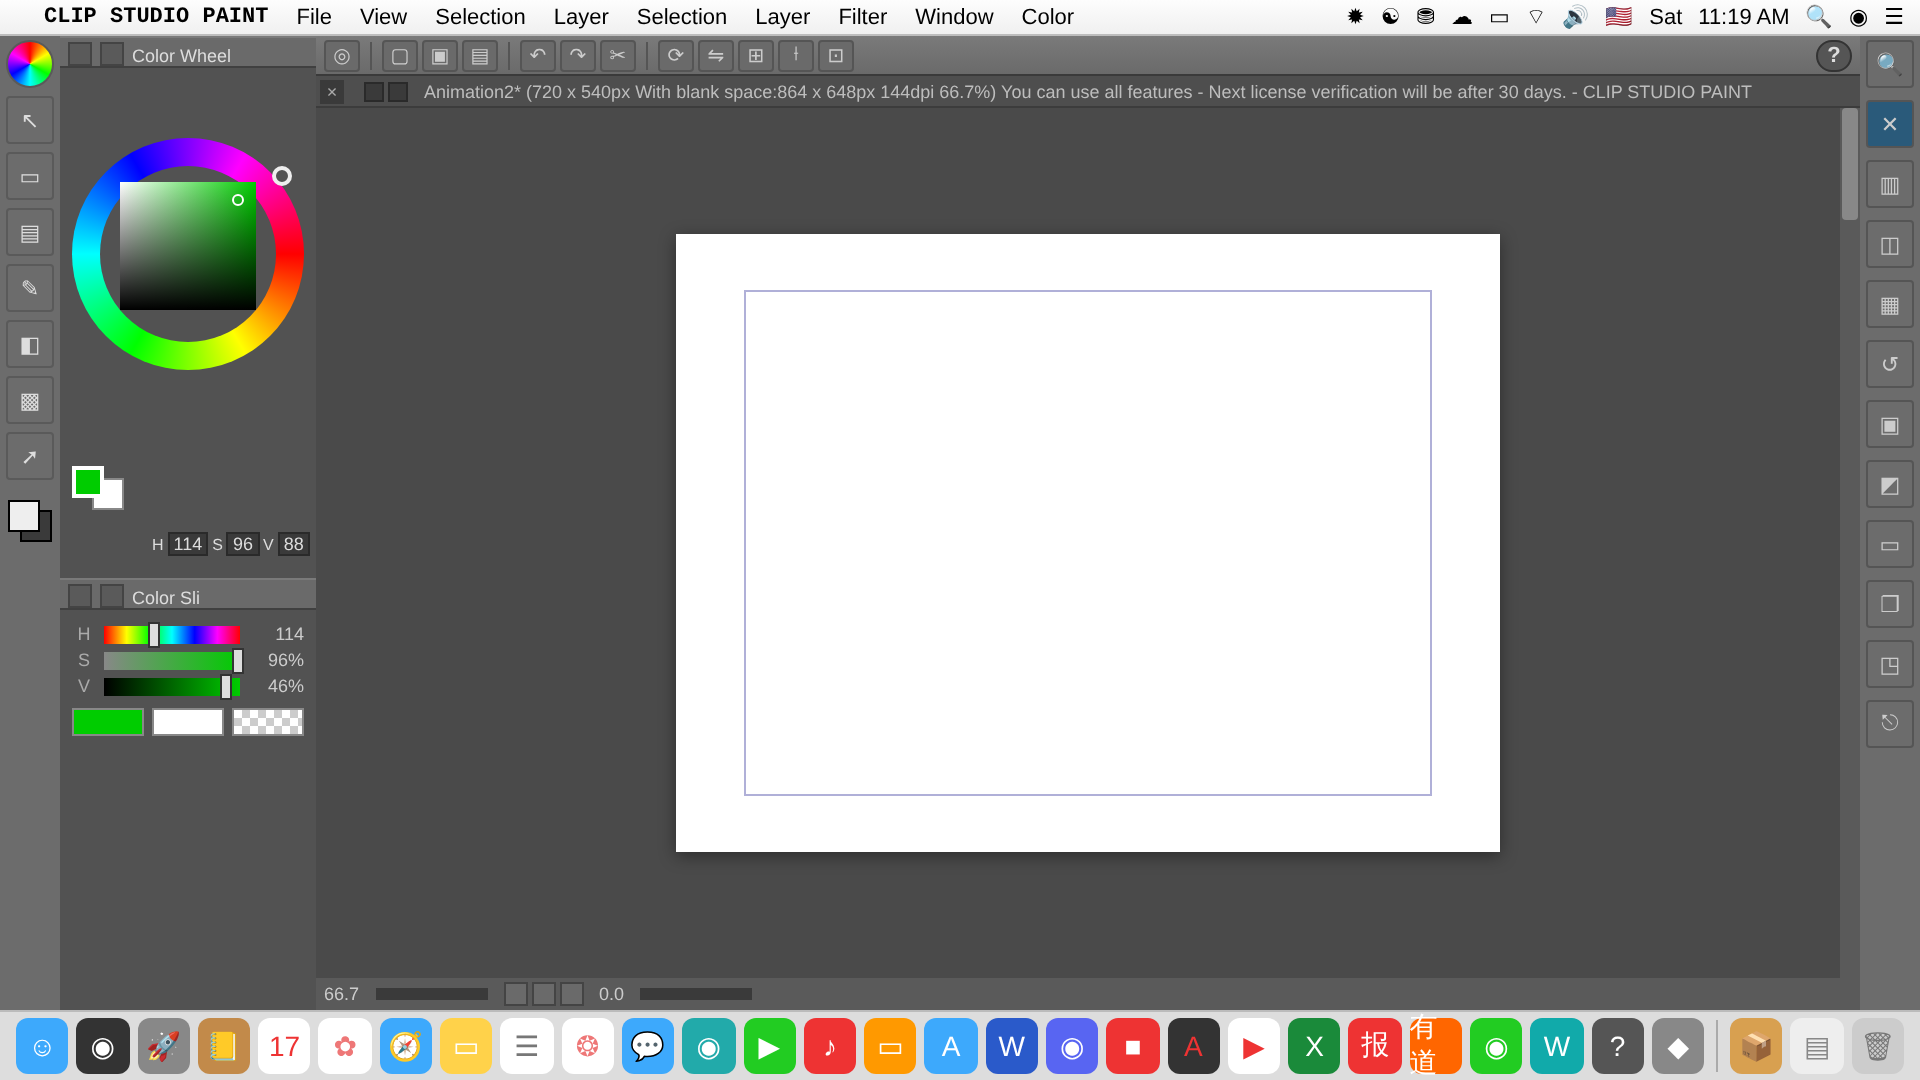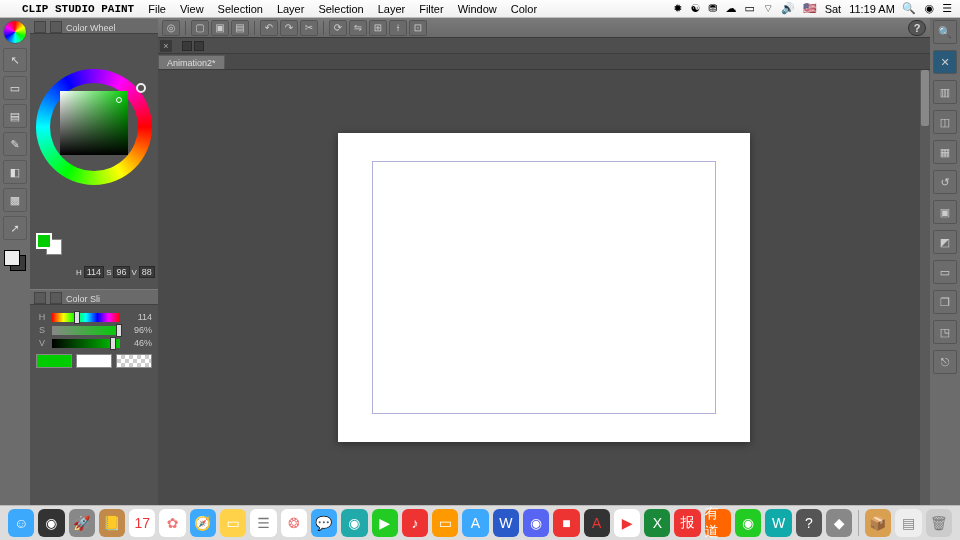--- a/index.html
+++ b/index.html
@@ -215,33 +215,40 @@
         <div class="tbtn">⊡</div>
       <span class="spacer"></span>
       <div class="help">?</div>
     </div>
     <div class="doc-info">
       <div class="x-btn">×</div>
       <div class="window-btns">
           <div></div>
           <div></div>
         </div>
-    </div>
-    <div class="tab-strip">
-      <div class="tab">
-        <span>Animation2*</span>
-      </div>
+      <span style="white-space:nowrap;overflow:hidden;">Animation2* (720 x 540px With blank space:864 x 648px 144dpi 66.7%)   You can use all features - Next license verification will be after 30 days. - CLIP STUDIO PAINT</span>
     </div>
     <div class="canvas-viewport">
       <div class="paper">
         <div class="safe-area"></div>
       </div>
       <div class="scroll-v">
           <div class="thumb"></div>
         </div>
+    </div>
+    <div class="bottom-bar">
+      <span>66.7</span>
+      <div class="track"></div>
+      <div class="icons">
+          <div></div>
+          <div></div>
+          <div></div>
+        </div>
+      <span>0.0</span>
+      <div class="track"></div>
     </div>
   </div>
 
   <div class="right-rail">
     <div class="rbtn">🔍</div>
       <div class="rbtn active">✕</div>
       <div class="rbtn">▥</div>
       <div class="rbtn">◫</div>
       <div class="rbtn">▦</div>
       <div class="rbtn">↺</div>

